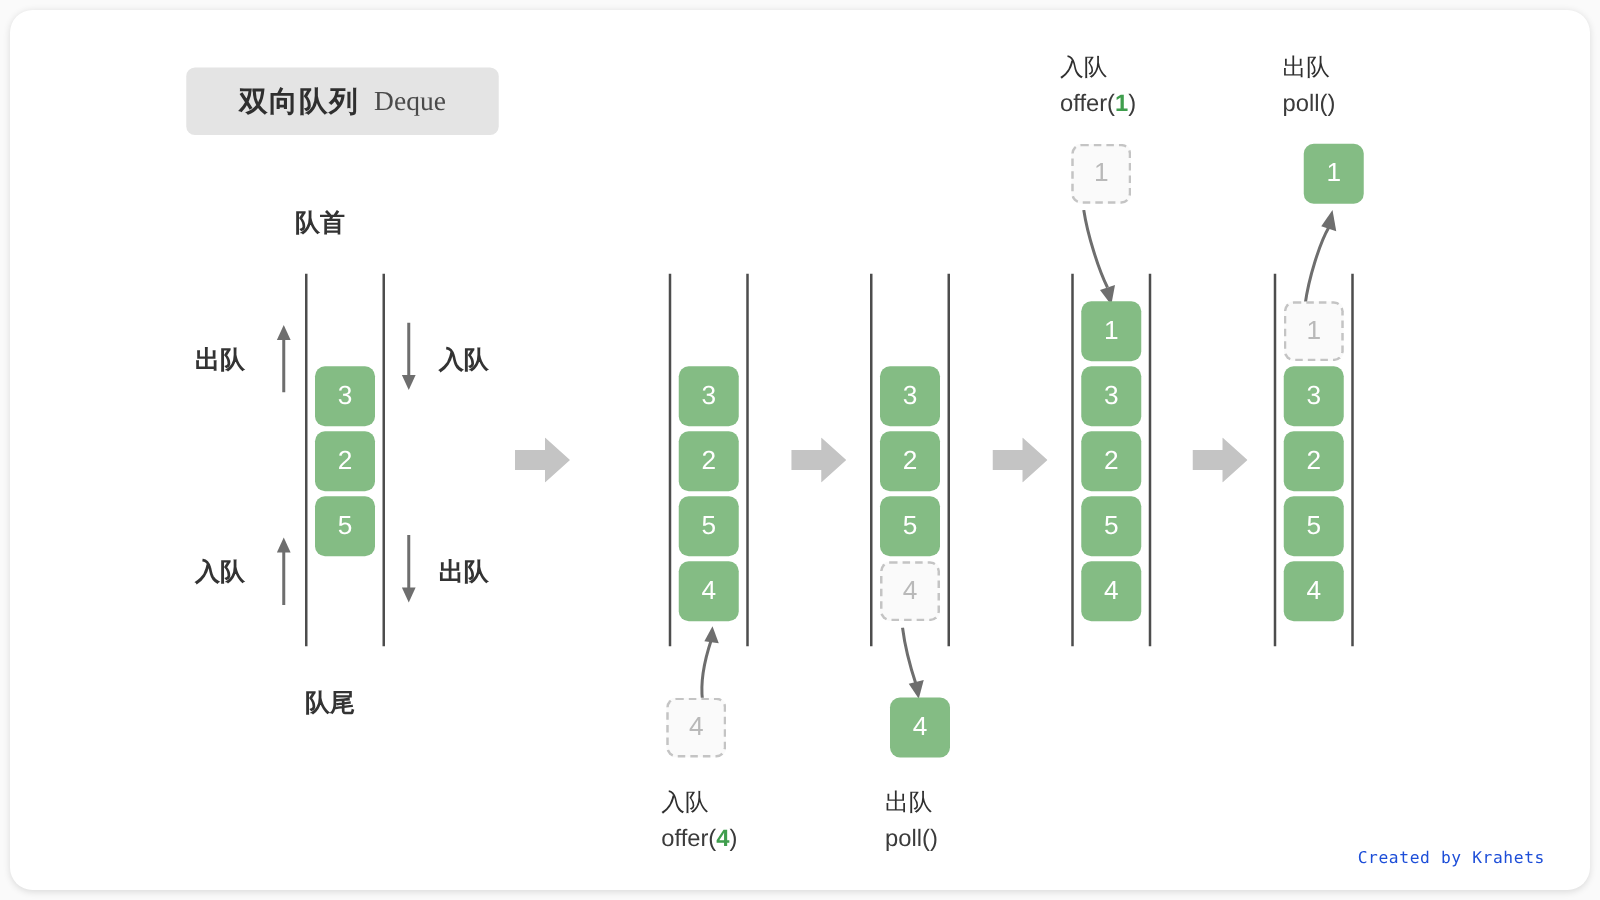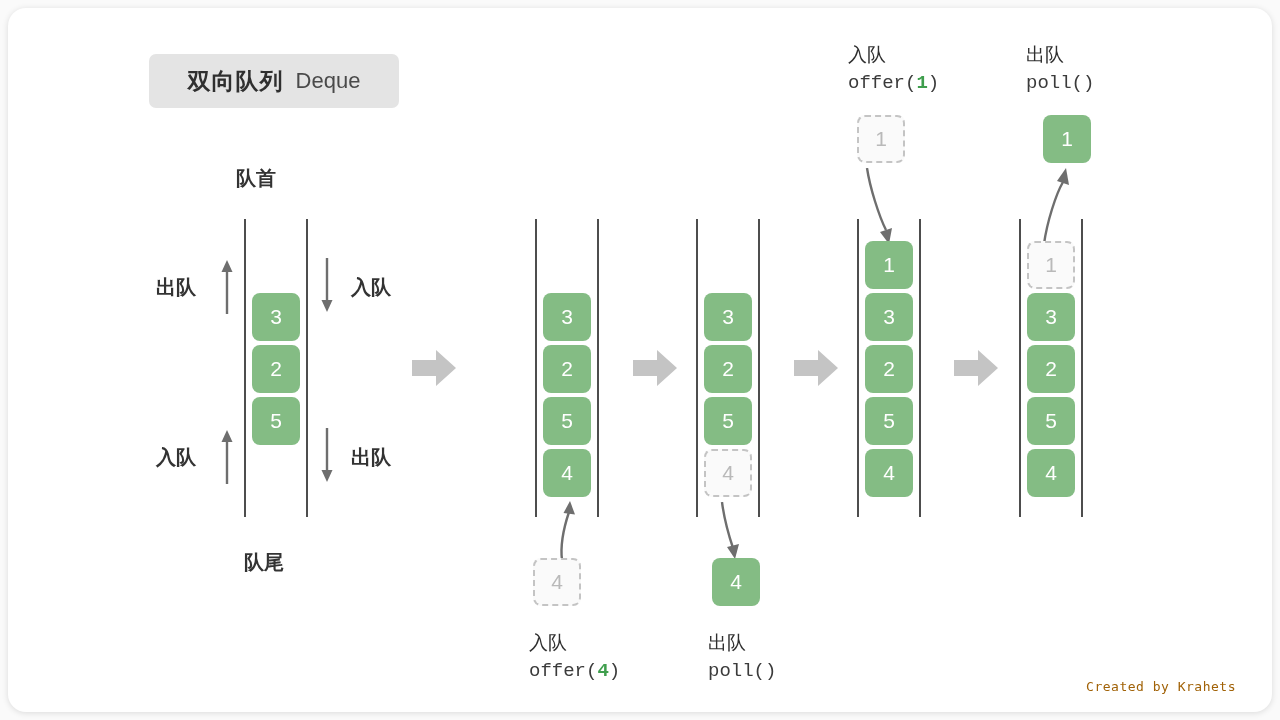--- a/index.html
+++ b/index.html
@@ -28,49 +28,49 @@
     border-radius: 7px;
     display: flex; align-items: center; justify-content: center;
     gap: 12px;
   }
   .title-cn {
     font-size: 23px; font-weight: bold; color: #2f2f2f;
     letter-spacing: 1px;
   }
   .title-en {
     font-size: 22px; color: #4a4a4a;
-    font-family: Liberation Sans, sans-serif;
+    font-family: Liberation Serif, serif;
   }
 
   
   .cn-label {
     position: absolute;
     font-size: 20px; font-weight: bold; color: #333333;
     white-space: nowrap;
   }
   .op-label {
     position: absolute;
     white-space: nowrap;
     line-height: 1.55;
   }
   .op-cn {
     display: block;
     font-size: 19px; color: #2f2f2f;
   }
   .op-code {
     display: block;
     font-size: 19px; color: #3b3b3b;
-    font-family: Liberation Mono, monospace;
+    font-family: Liberation Sans, sans-serif;
   }
   .op-code .num { color: #3f9e4d; font-weight: bold; }
 
   .credit {
     position: absolute;
     right: 36px; bottom: 18px;
-    font-size: 13px; color: #a16207;
+    font-size: 13px; color: #1d4ed8;
     font-family: "DejaVu Sans Mono", "Liberation Mono", monospace;
     letter-spacing: 0.5px;
   }
 
   
   .walls { position: absolute; }
   .wall {
     position: absolute; top: 0; bottom: 0;
     width: 2px; background: #4d4d4d;
   }

